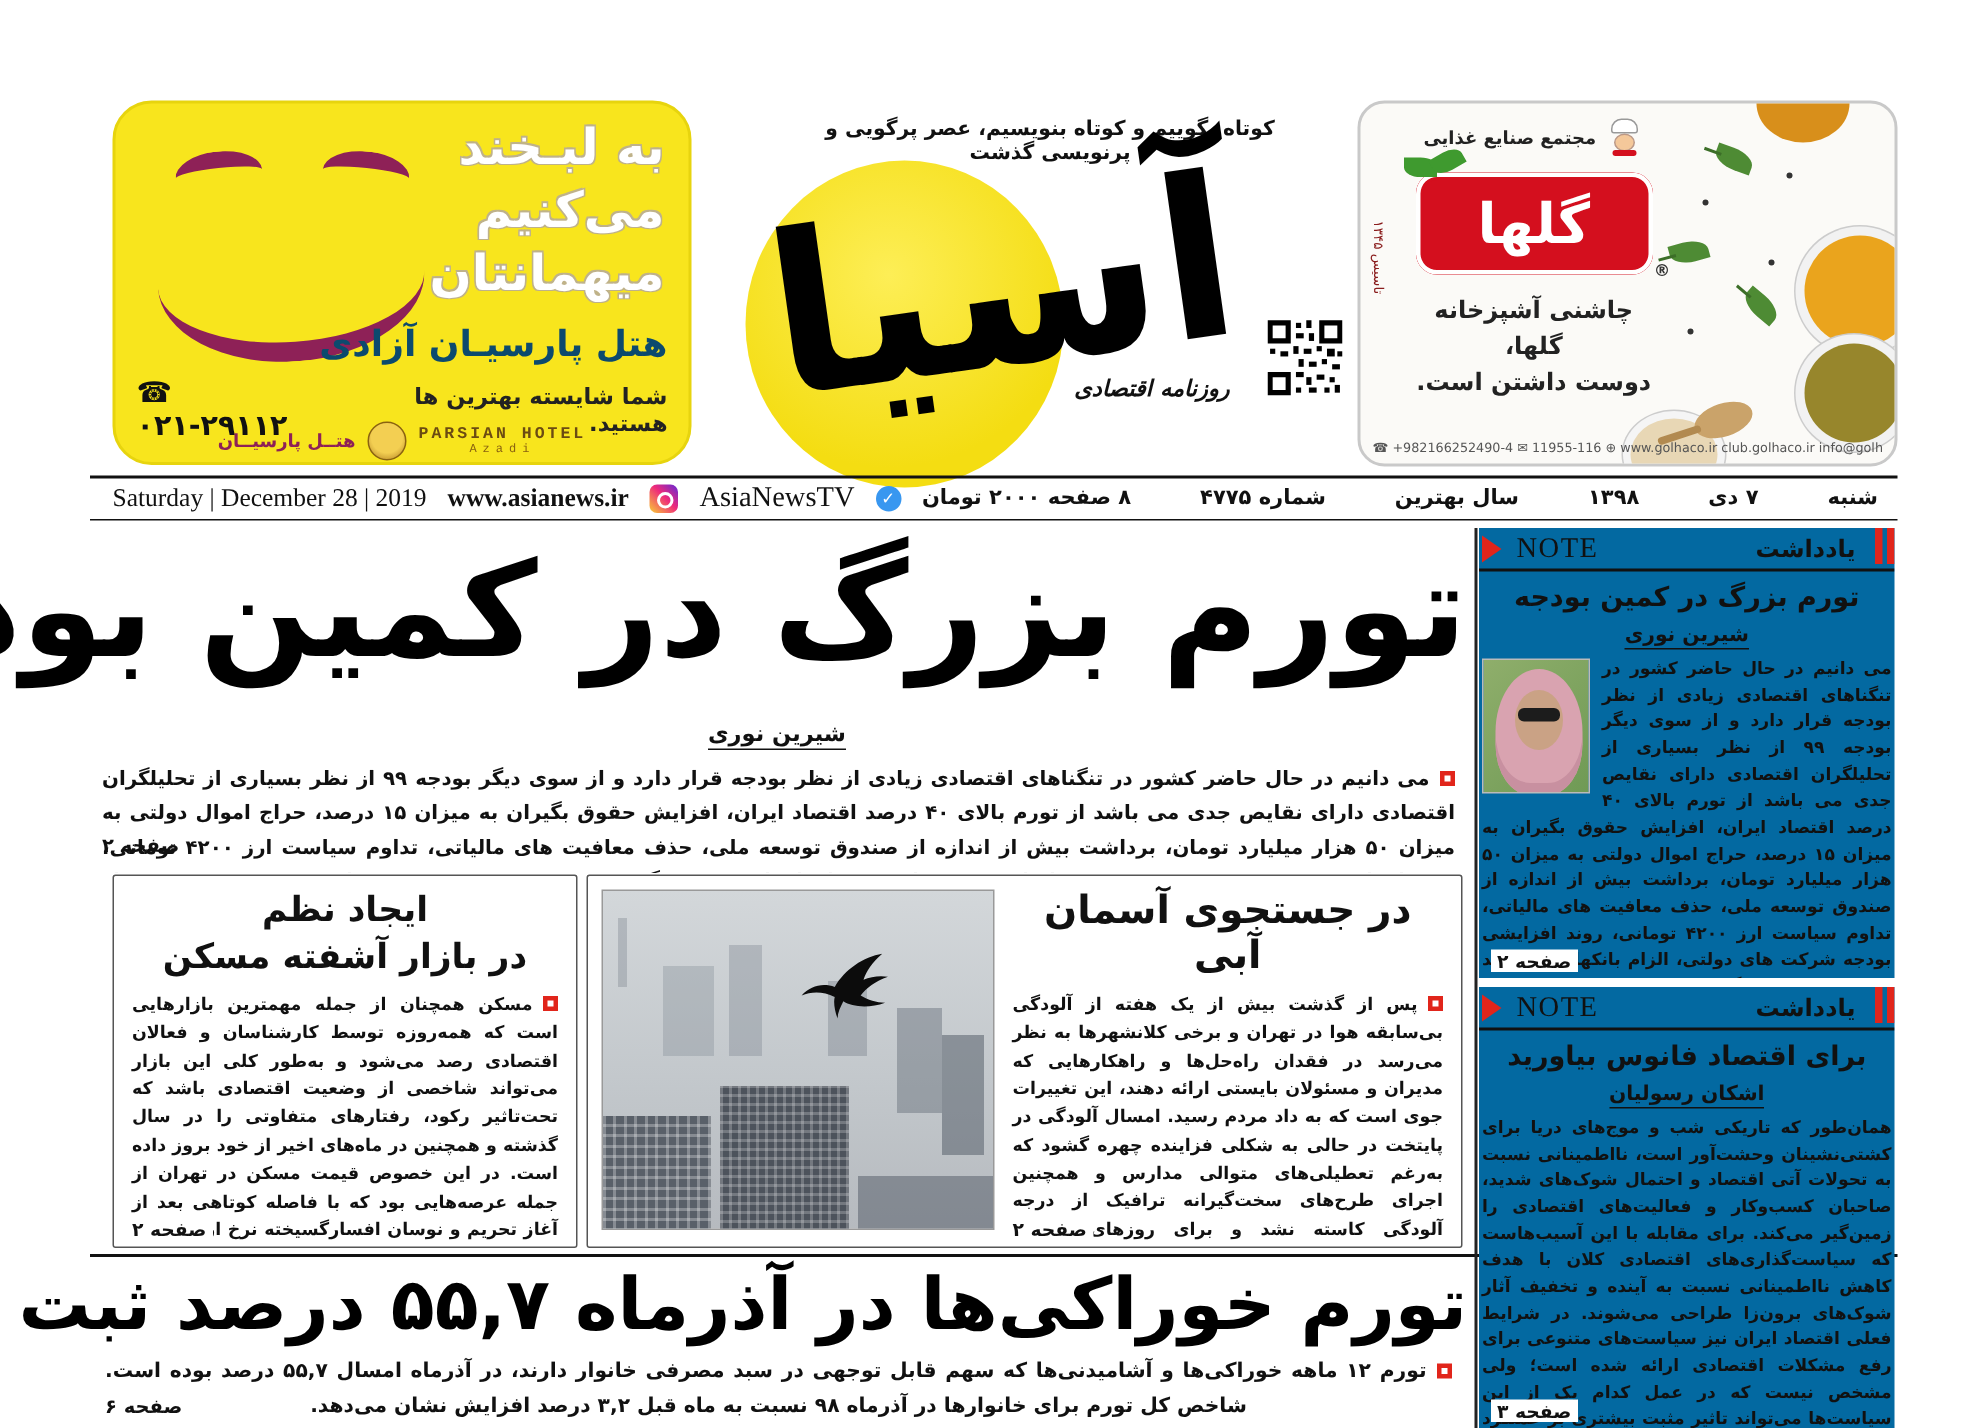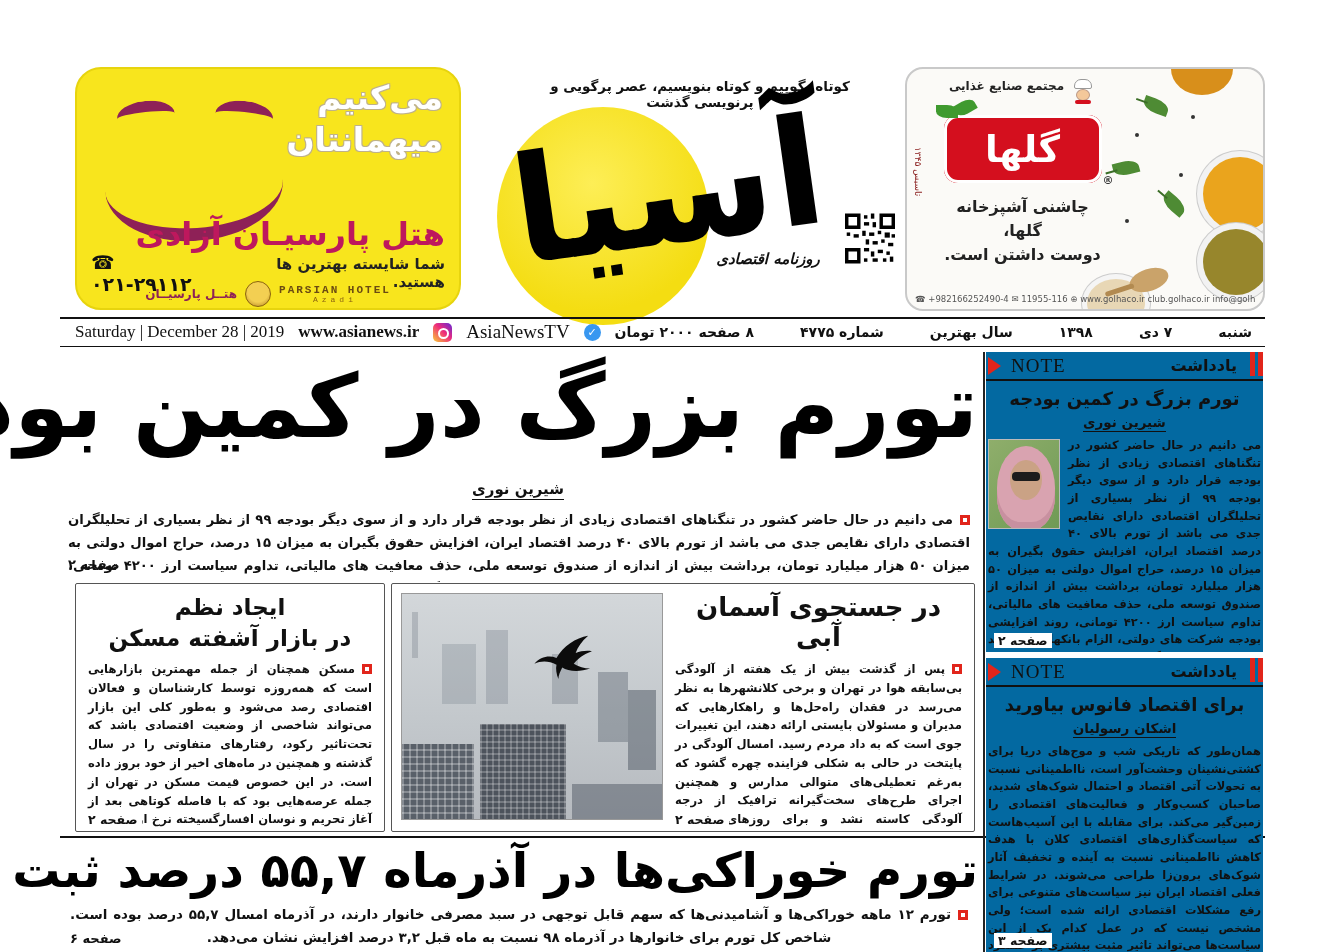--- a/index.html
+++ b/index.html
@@ -16,39 +16,39 @@
     position:absolute; left:75px; top:67px; width:386px; height:243px;
     background:#f8e51d; border:2px solid #e7d40e; border-radius:26px; overflow:hidden;
   }
   .smile-eye { position:absolute; width:58px; height:30px; border:solid #8e2157; border-width:11px 0 0 0; border-radius:50% 50% 0 0; }
   .smile-mouth { position:absolute; left:28px; top:62px; width:178px; height:110px; border:solid #8e2157; border-width:0 0 13px 0; border-radius:0 0 50% 50%; transform:rotate(-4deg); }
   .hotel-head { position:absolute; right:16px; top:8px; text-align:right; direction:rtl;
     font-size:33px; font-weight:900; line-height:1.28; color:#fff;
     text-shadow:1px 1px 0 #bfb28a,-1px -1px 0 #bfb28a,1px -1px 0 #bfb28a,-1px 1px 0 #bfb28a; }
   .hotel-row { position:absolute; right:14px; left:14px; top:146px; display:flex; direction:rtl; align-items:center; justify-content:space-between; }
   .hotel-badge { background:#8e2157; color:#fff; font-size:13px; font-weight:700; padding:3px 12px; border-radius:5px; }
-  .hotel-name { color:#be185d; font-size:32px; font-weight:900; }
+  .hotel-name { color:#0c4a6e; font-size:24px; font-weight:900; }
   .hotel-row2 { position:absolute; right:14px; left:14px; top:182px; display:flex; direction:rtl; align-items:center; justify-content:space-between; }
   .hotel-slogan { font-size:15px; font-weight:700; color:#222; }
   .hotel-phone { font-size:19px; font-weight:900; color:#111; direction:ltr; }
   .parsian-row { position:absolute; left:0; right:0; top:212px; display:flex; align-items:center; justify-content:center; gap:8px; }
   .parsian-emblem { width:26px; height:26px; border-radius:50%; background:radial-gradient(circle at 50% 40%, #f3cf52 55%, #ad7b1d); border:1px solid #8a6210; }
   .parsian-en { font-size:11px; font-weight:700; letter-spacing:2px; color:#6b4b12; line-height:1.1; text-align:center;font-family:Liberation Mono, monospace; }
   .parsian-en small { display:block; font-size:8px; letter-spacing:4px; color:#8a6210; font-weight:400; }
   .parsian-fa { font-size:12px; font-weight:700; color:#8e2157; }
 
   .masthead-tagline { position:absolute; left:520px; top:78px; width:360px; text-align:center; font-size:13.5px; font-weight:700; direction:rtl; }
   .logo-circle { position:absolute; left:497px; top:107px; width:212px; height:218px; border-radius:50%; background:radial-gradient(circle at 45% 35%, #fdee56, #f4dd12 70%); }
   .logo-script { position:absolute; left:468px; top:96px; width:400px; text-align:center; font-size:148px; font-weight:900; color:#000; line-height:1.3; transform:rotate(-8deg); }
   .logo-subtitle { position:absolute; left:688px; top:250px; width:160px; text-align:center; font-size:15px; font-weight:700; font-style:italic; direction:rtl; }
   .qr { position:absolute; left:845px; top:211px; width:50px; height:55px; }
 
   .golha-ad { position:absolute; left:905px; top:67px; width:360px; height:244px; background:#fbfaf7; border:2px solid #c9c9c9; border-radius:18px; overflow:hidden; }
   .golha-left { position:absolute; left:28px; top:10px; width:175px; text-align:center; direction:rtl; }
-  .golha-sector { display:flex; justify-content:center; gap:6px; font-size:12px; font-weight:700; color:#222; }
+  .golha-sector { display:flex; align-items:center; justify-content:center; gap:6px; font-size:12px; font-weight:700; color:#222; }
   .chef { width:26px; height:26px; position:relative; }
   .chef .hat { position:absolute; left:4px; top:0; width:18px; height:10px; background:#fff; border:1px solid #999; border-radius:7px 7px 2px 2px; }
   .chef .face { position:absolute; left:6px; top:10px; width:14px; height:12px; background:#f4c89a; border:1px solid #b98; border-radius:50%; }
   .chef .scarf { position:absolute; left:5px; top:21px; width:16px; height:4px; background:#d40f1e; border-radius:2px; }
   .golha-est { position:absolute; left:6px; top:78px; writing-mode:vertical-rl; font-size:9px; color:#8a1d1d; letter-spacing:1px; }
   .golha-logo { position:relative; margin:10px auto 0; width:158px; height:68px; background:#d40f1e; border-radius:14px; box-shadow:inset 0 0 0 3px #fff, inset 0 0 0 5px #d40f1e; color:#fff; font-size:37px; font-weight:900; display:flex; align-items:center; justify-content:center; }
   .golha-leaf { position:absolute; width:22px; height:13px; background:#3f9a2f; border-radius:0 50% 0 50%; }
   .golha-reg { position:absolute; right:-12px; bottom:-4px; font-size:11px; color:#333; }
   .golha-tagline { margin-top:12px; font-size:16px; font-weight:800; color:#222; line-height:1.5; }
   .golha-contacts { position:absolute; left:8px; right:8px; bottom:5px; font-size:8.5px; color:#555; text-align:center; direction:ltr; white-space:nowrap; overflow:hidden; }
@@ -123,20 +123,21 @@
 </head>
 <body>
 
 <div class="page">
 
   <div class="hotel-ad">
     <span class="smile-eye" style="left:40px; top:32px; transform:rotate(-6deg);"></span>
     <span class="smile-eye" style="left:138px; top:32px; transform:rotate(6deg);"></span>
     <span class="smile-mouth"></span>
     <div class="hotel-head">
+      <div>به لبـخند</div>
       <div>می‌کنیم</div>
       <div>میهمانتان</div>
     </div>
     <div class="hotel-row">
       <span class="hotel-name">هتل پارسیـان آزادی</span>
     </div>
     <div class="hotel-row2">
       <span class="hotel-slogan">شما شایسته بهترین ها هستید.</span>
       <span class="hotel-phone">☎ ۰۲۱-۲۹۱۱۲</span>
     </div>

